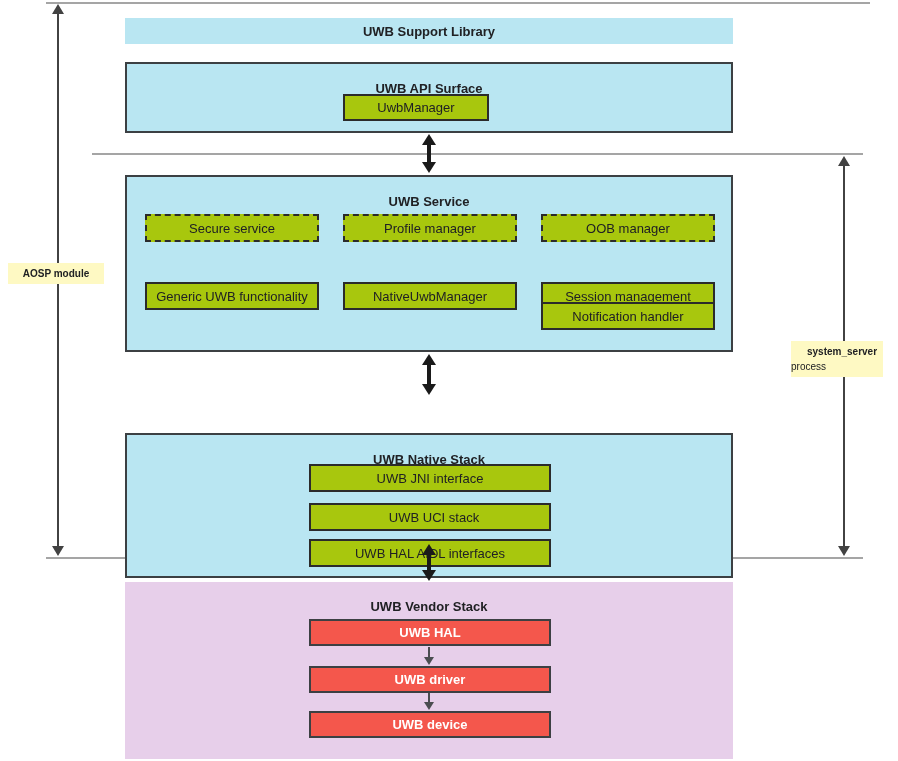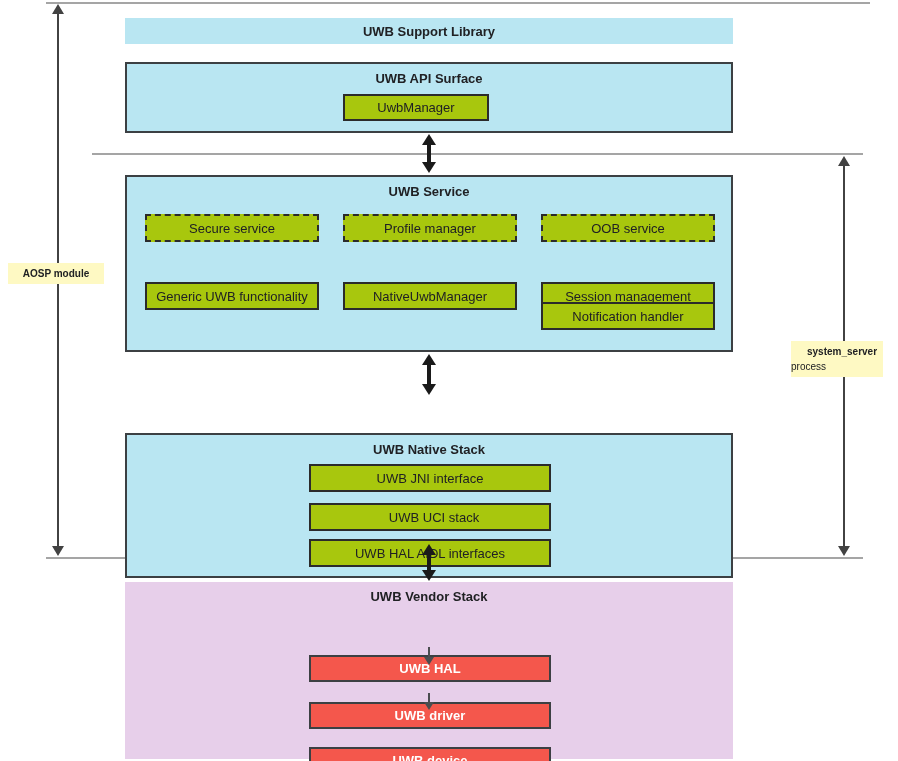--- a/index.html
+++ b/index.html
@@ -14,35 +14,35 @@
     overflow:hidden;
   }
   .hline{position:absolute;height:2px;background:var(--line-gray);}
   .hline.top{left:46px;top:2px;width:824px;}
   .hline.mid{left:92px;top:153px;width:771px;}
   .hline.bottom{left:46px;top:557px;width:817px;}
 
   
   .big-box{position:absolute;left:125px;width:608px;box-sizing:border-box;}
   .big-box.bordered{background:var(--cyan);border:2px solid #3C4043;}
-  .box-title{width:100%;text-align:center;font-size:13px;font-weight:bold;padding-top:7px;color:var(--text-dark);}
+  .box-title{width:100%;text-align:center;font-size:13px;font-weight:bold;padding-top:17px;color:var(--text-dark);}
 
   .support-bar{position:absolute;left:125px;top:18px;width:608px;height:26px;background:var(--cyan);
     display:flex;align-items:center;justify-content:center;font-size:13px;font-weight:bold;}
 
   .api-box{top:62px;height:71px;}
   .service-box{top:175px;height:177px;}
   .native-box{top:397px;height:145px;margin-top:36px;}
   .vendor-box{position:absolute;left:125px;top:582px;width:608px;height:177px;background:var(--lavender);box-sizing:border-box;}
 
   
   .module{position:absolute;box-sizing:border-box;display:flex;align-items:center;justify-content:center;
     background:var(--green);border:2px solid var(--dark);font-size:13px;color:var(--text-dark);height:28px;}
   .module.dashed{border-style:dashed;}
-  .module.red{background:var(--red);border:2px solid #3C4043;color:var(--text-white);font-weight:bold;height:27px;margin-top:36px;}
+  .module.red{background:var(--red);border:2px solid #3C4043;color:var(--text-white);font-weight:bold;height:27px;}
 
   .col0{left:18px;width:174px;} .col1{left:216px;width:174px;} .col2{left:414px;width:174px;}
   .srow0{top:37px;} .srow1{top:81px;margin-top:24px;} .srow2{top:125px;}
   .nat{left:182px;width:242px;}
   .nrow0{top:29px;} .nrow1{top:68px;padding-left:8px;} .nrow2{top:104px;}
   .vmod{left:184px;width:242px;}
   .vrow0{top:37px;} .vrow1{top:84px;} .vrow2{top:129px;}
 
   
   .dbl-arrow{position:absolute;left:422px;width:14px;display:flex;flex-direction:column;align-items:center;z-index:5;}
@@ -92,21 +92,21 @@
   <div class="dbl-arrow a1">
     <div class="head-up"></div>
     <div class="shaft"></div>
     <div class="head-down"></div>
   </div>
 
   <div class="big-box bordered service-box">
     <div class="box-title">UWB Service</div>
     <div class="module dashed col0 srow0">Secure service</div>
     <div class="module dashed col1 srow0">Profile manager</div>
-    <div class="module dashed col2 srow0">OOB service</div>
+    <div class="module dashed col2 srow0">OOB manager</div>
     <div class="module col0 srow1">Generic UWB functionality</div>
     <div class="module col1 srow1">NativeUwbManager</div>
     <div class="module col2 srow1">Session management</div>
     <div class="module col2 srow2">Notification handler</div>
   </div>
 
   <div class="dbl-arrow a2">
     <div class="head-up"></div>
     <div class="shaft"></div>
     <div class="head-down"></div>

